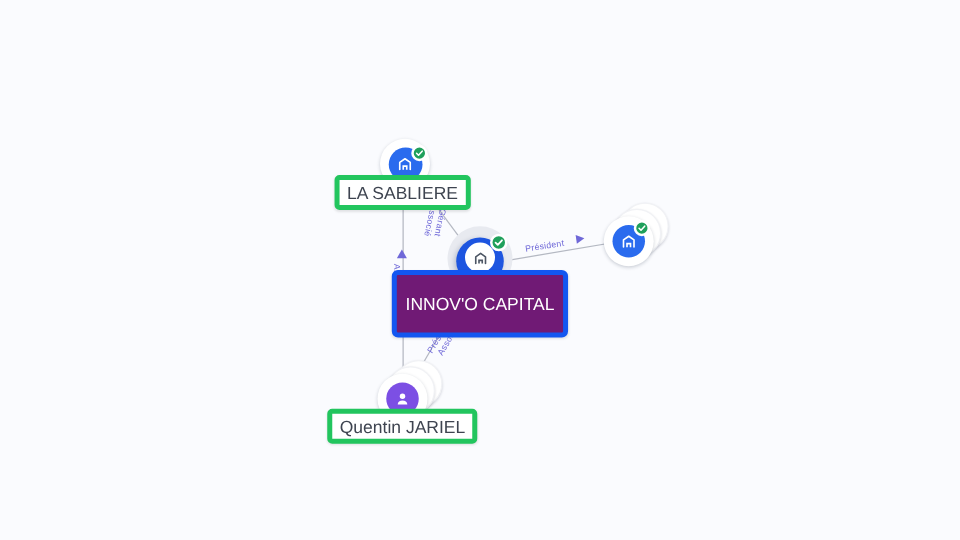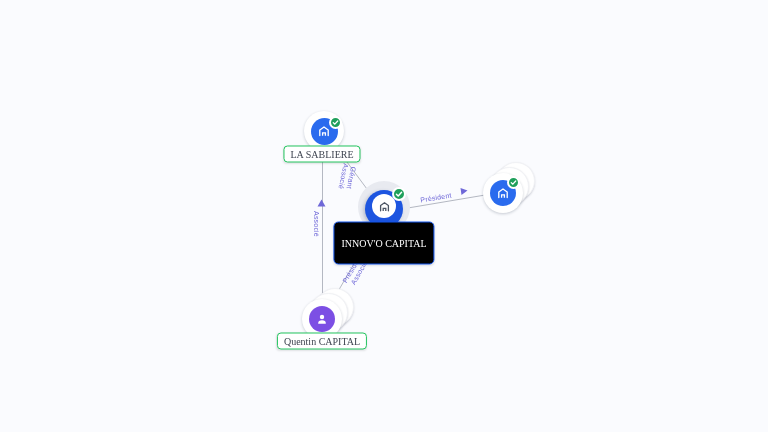--- a/index.html
+++ b/index.html
@@ -40,27 +40,26 @@
     box-shadow:0 2px 4px rgba(20,40,90,.25);
   }
   .pin-inner{
     position:absolute;background:#fff;border-radius:50%;
     display:flex;align-items:center;justify-content:center;
   }
 
   .node-label{
     position:absolute;z-index:3;
     transform:translate(-50%,-50%);
-    background:#fff;border:1px solid #22c55e;border-radius:4px;
-    padding:2px 6px;font-size:10px;color:#3e4450;white-space:nowrap;
+    background:#fff;border:4px solid #22c55e;border-radius:4px;
+    padding:2px 6px;font-size:14px;color:#3e4450;white-space:nowrap;
     box-shadow:0 1px 2px rgba(0,0,0,.10);
-    font-family:Liberation Serif, serif;
   }
   .node-label.selected{
-    background:#000000;border-color:#1356f0;color:#fff;
+    background:#701a75;border-color:#1356f0;color:#fff;
     padding:15px 7px;border-radius:5px;
   }
   .icon{display:flex;align-items:center;justify-content:center;}
 </style>
 </head>
 <body>
 
 <div class="stage">
 
   <svg class="edges-svg" width="768" height="432" viewBox="0 0 768 432">
@@ -137,21 +136,21 @@
     <div class="circle" style="width:40px;height:40px;left:-20px;top:-20px;"></div>
     <div class="disc" style="width:26px;height:26px;left:-13px;top:-13px;background:#7c4fe4;">
       <span class="icon">
         <svg width="14" height="14" viewBox="0 0 16 16">
             <circle cx="8" cy="5.7" r="2.5" fill="#fff"></circle>
             <path d="M3.6 13.3 a4.4 3.8 0 0 1 8.8 0 z" fill="#fff"></path>
           </svg>
       </span>
     </div>
   </div>
-  <div class="node-label" style="left:322px;top:341px;">Quentin CAPITAL</div>
+  <div class="node-label" style="left:322px;top:341px;">Quentin JARIEL</div>
 
   <div class="node" style="left:384px;top:211px;">
     <div class="halo" style="width:52px;height:52px;left:-26px;top:-30px;"></div>
     <div class="pin" style="left:-19px;top:-21px;"></div>
     <div class="pin-inner" style="width:24px;height:24px;left:-12px;top:-17px;">
       <span class="icon">
         <svg width="13" height="13" viewBox="0 0 16 16">
             <path d="M3.2 13.2 V6.8 L8 3.4 L12.8 6.8 V13.2" fill="none" stroke="#4d5664" stroke-width="1.6" stroke-linecap="round" stroke-linejoin="round"></path>
             <path d="M6.4 13.4 V10.2 H9.6 V13.4" fill="none" stroke="#4d5664" stroke-width="1.6"></path>
           </svg>

